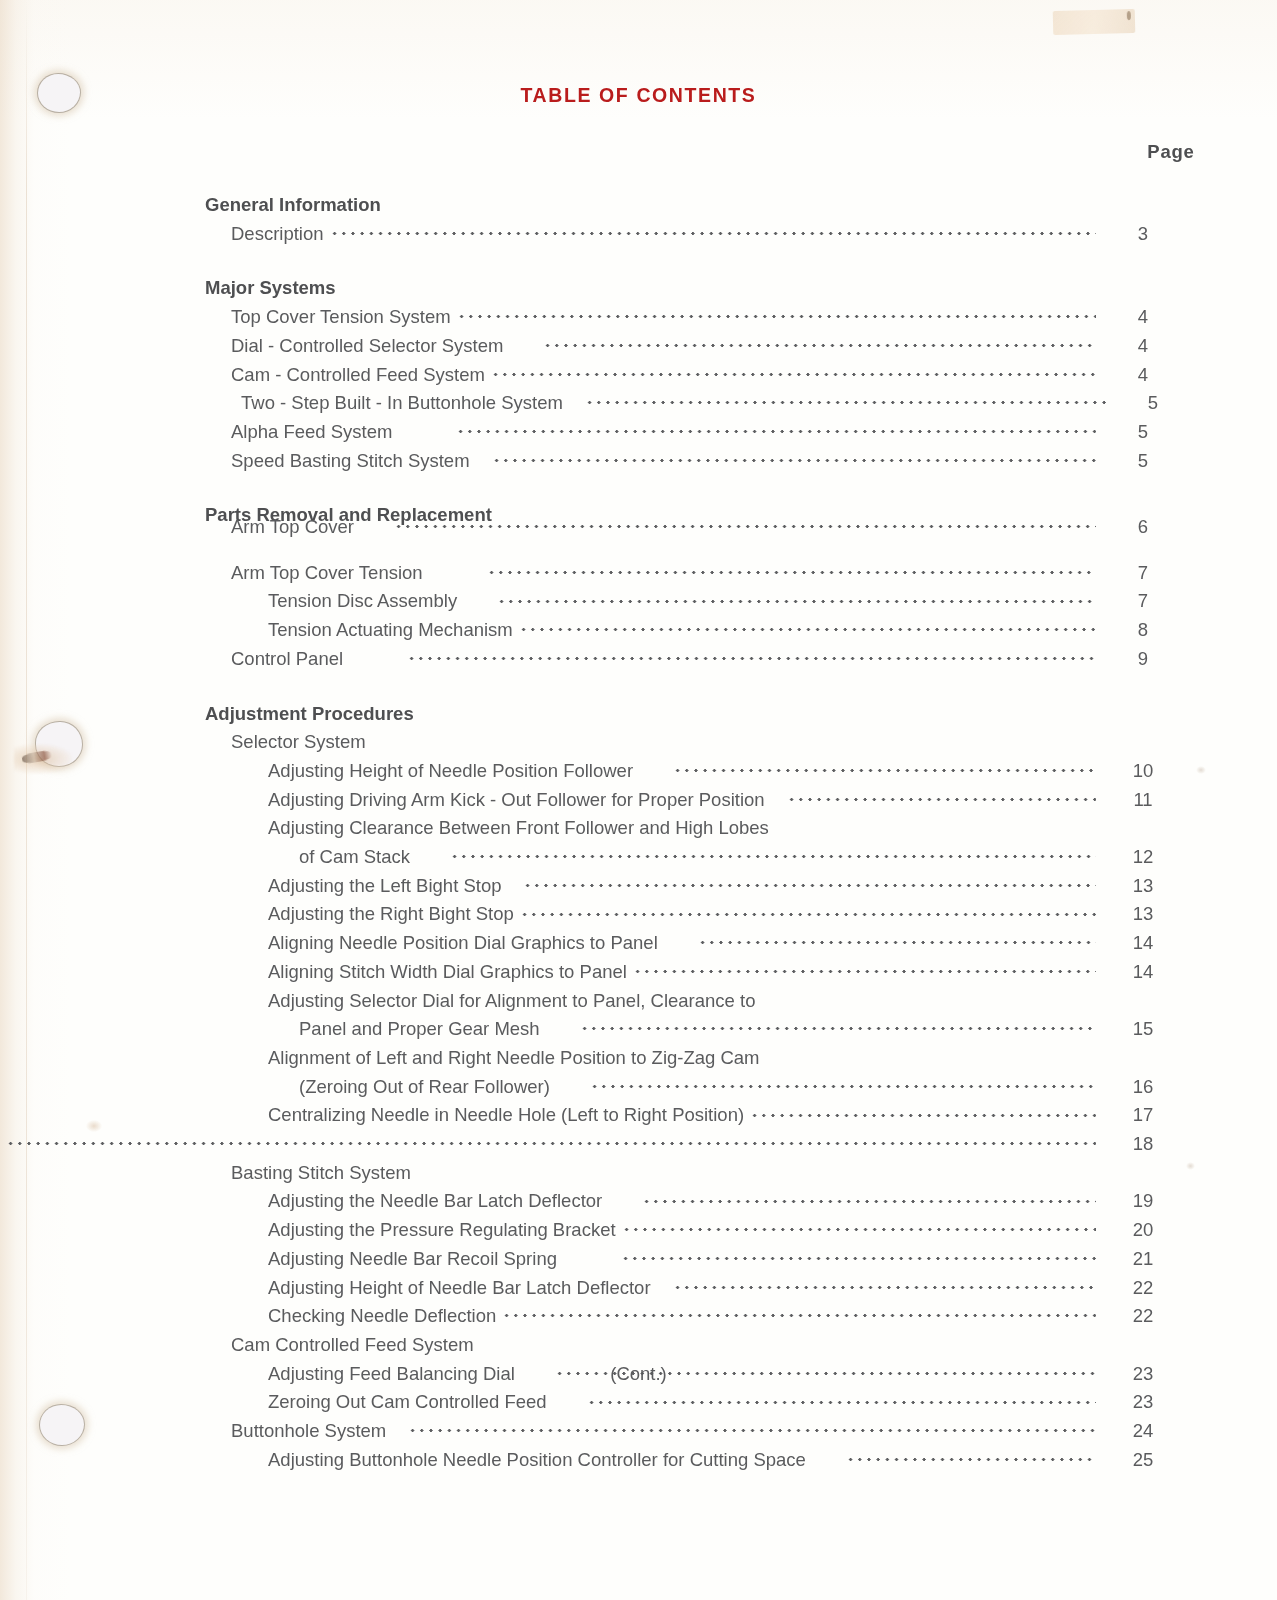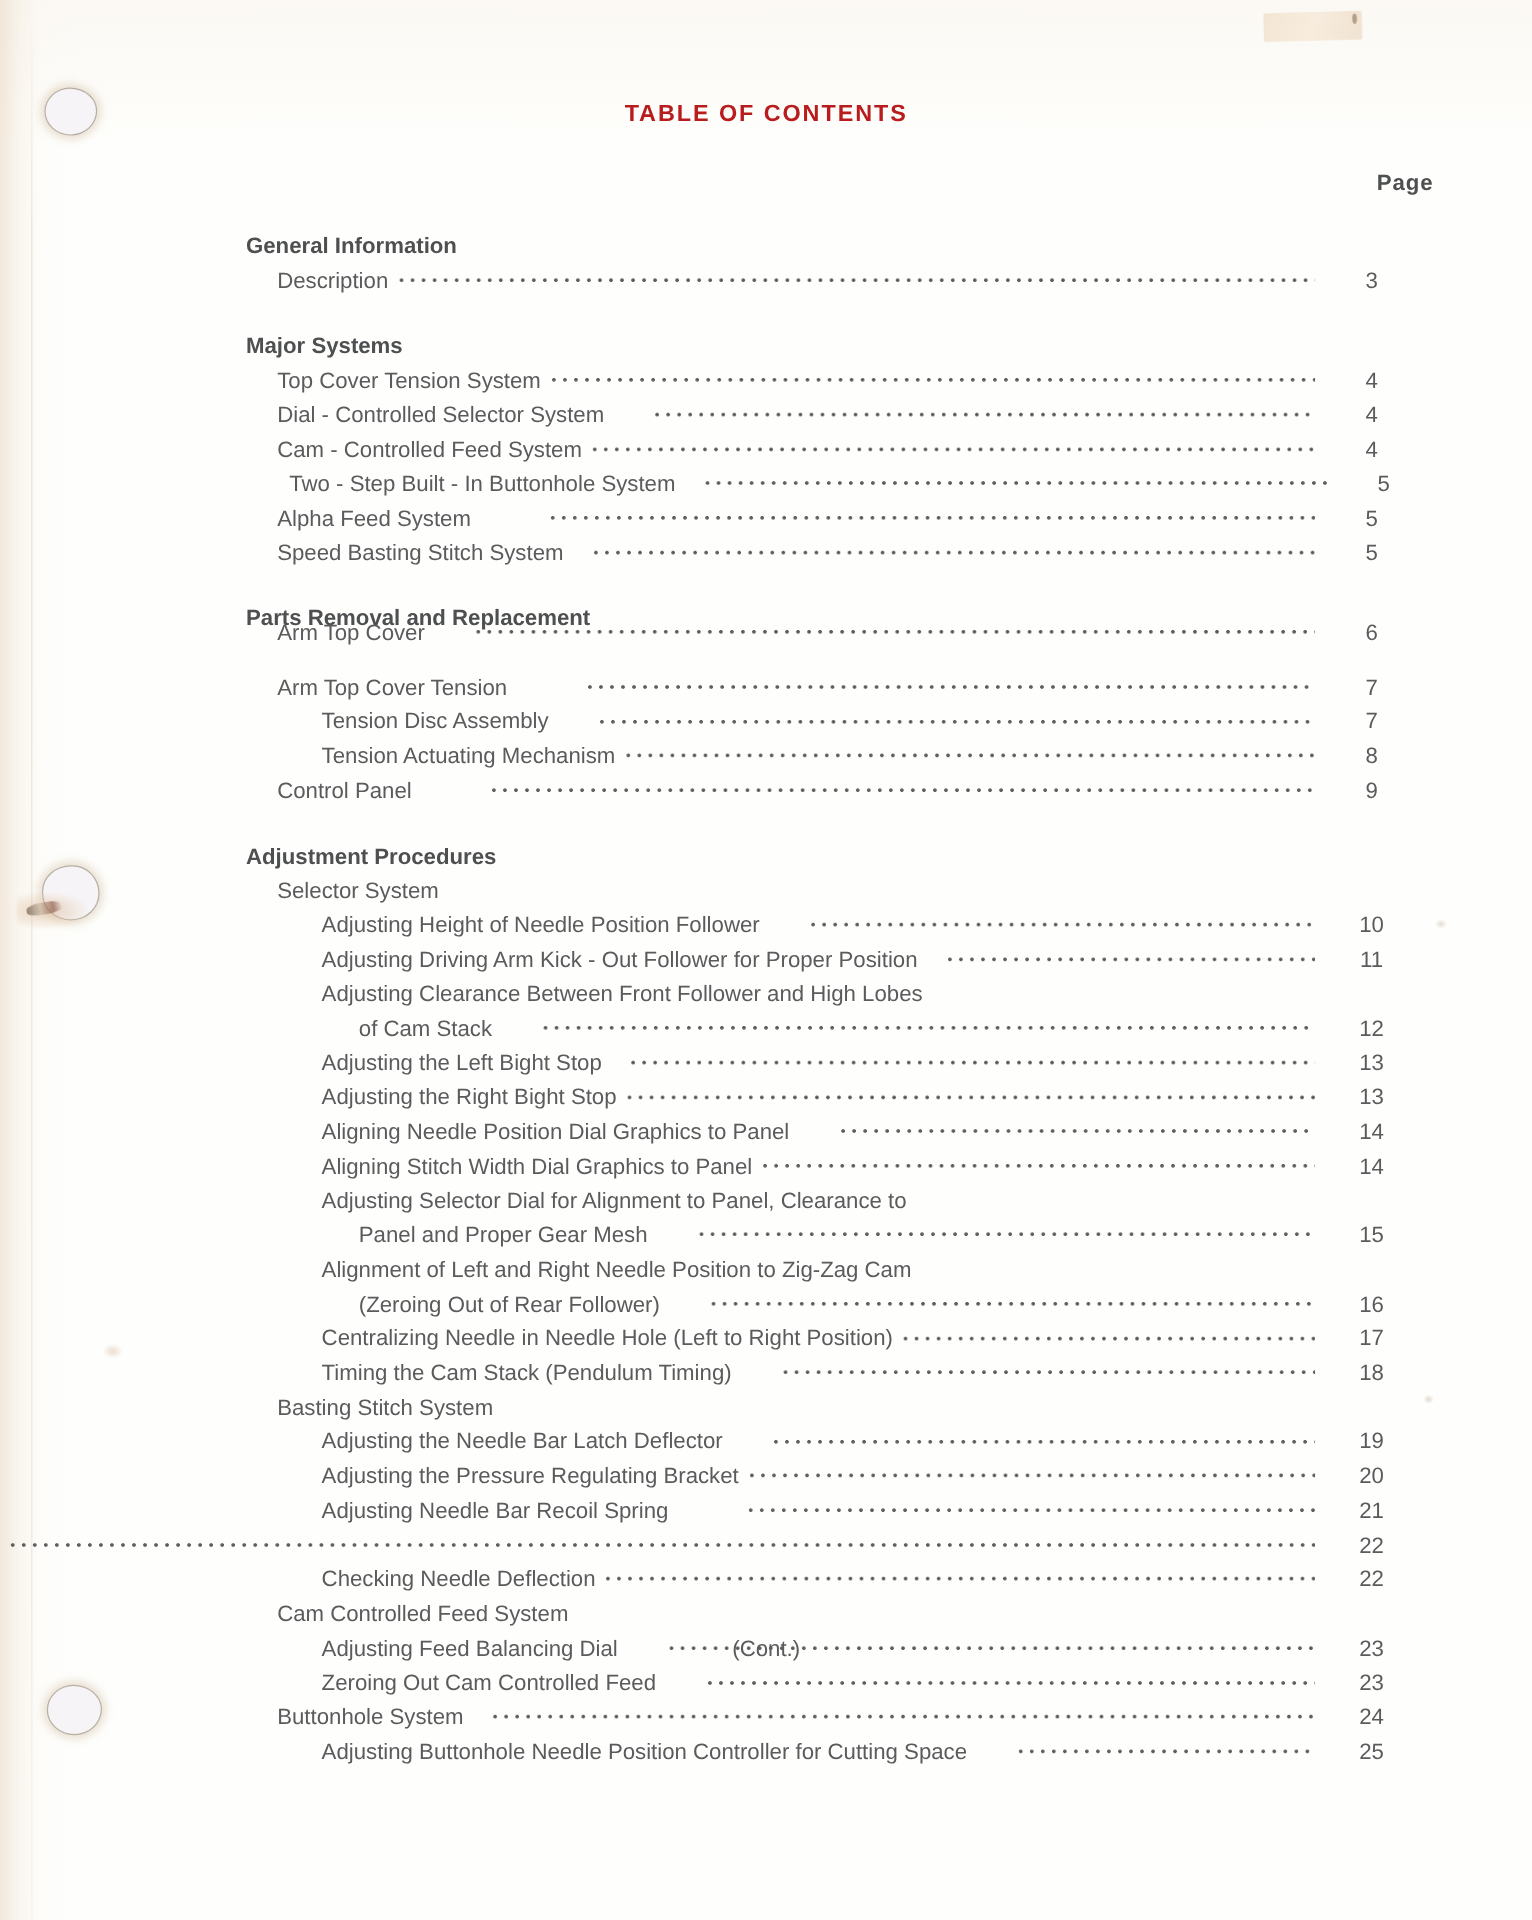--- a/index.html
+++ b/index.html
@@ -385,21 +385,20 @@
         <span class="label ind-3 gap-md">(Zeroing Out of Rear Follower)</span>
         <span class="leader"></span>
         <span class="pageno">16</span>
       </div>
       <div class="row" style="top: 1104.3px;">
         <span class="label ind-2 gap-none">Centralizing Needle in Needle Hole (Left to Right Position)</span>
         <span class="leader"></span>
         <span class="pageno">17</span>
       </div>
       <div class="row" style="top: 1133px;">
-        <span class="label ind-2 gap-md">Timing the Cam Stack (Pendulum Timing)</span>
         <span class="leader"></span>
         <span class="pageno">18</span>
       </div>
       <div class="row group nodots" style="top: 1161.7px;">
         <span class="label ind-1 gap-none">Basting Stitch System</span>
         <span class="leader"></span>
         <span class="pageno"></span>
       </div>
       <div class="row" style="top: 1190.4px;">
         <span class="label ind-2 gap-md">Adjusting the Needle Bar Latch Deflector</span>
@@ -410,20 +409,21 @@
         <span class="label ind-2 gap-none">Adjusting the Pressure Regulating Bracket</span>
         <span class="leader"></span>
         <span class="pageno">20</span>
       </div>
       <div class="row" style="top: 1247.8px;">
         <span class="label ind-2 gap-lg">Adjusting Needle Bar Recoil Spring</span>
         <span class="leader"></span>
         <span class="pageno">21</span>
       </div>
       <div class="row" style="top: 1276.5px;">
+        <span class="label ind-2 gap-sm">Adjusting Height of Needle Bar Latch Deflector</span>
         <span class="leader"></span>
         <span class="pageno">22</span>
       </div>
       <div class="row" style="top: 1305.2px;">
         <span class="label ind-2 gap-none">Checking Needle Deflection</span>
         <span class="leader"></span>
         <span class="pageno">22</span>
       </div>
       <div class="row group nodots" style="top: 1333.9px;">
         <span class="label ind-1 gap-none">Cam Controlled Feed System</span>

